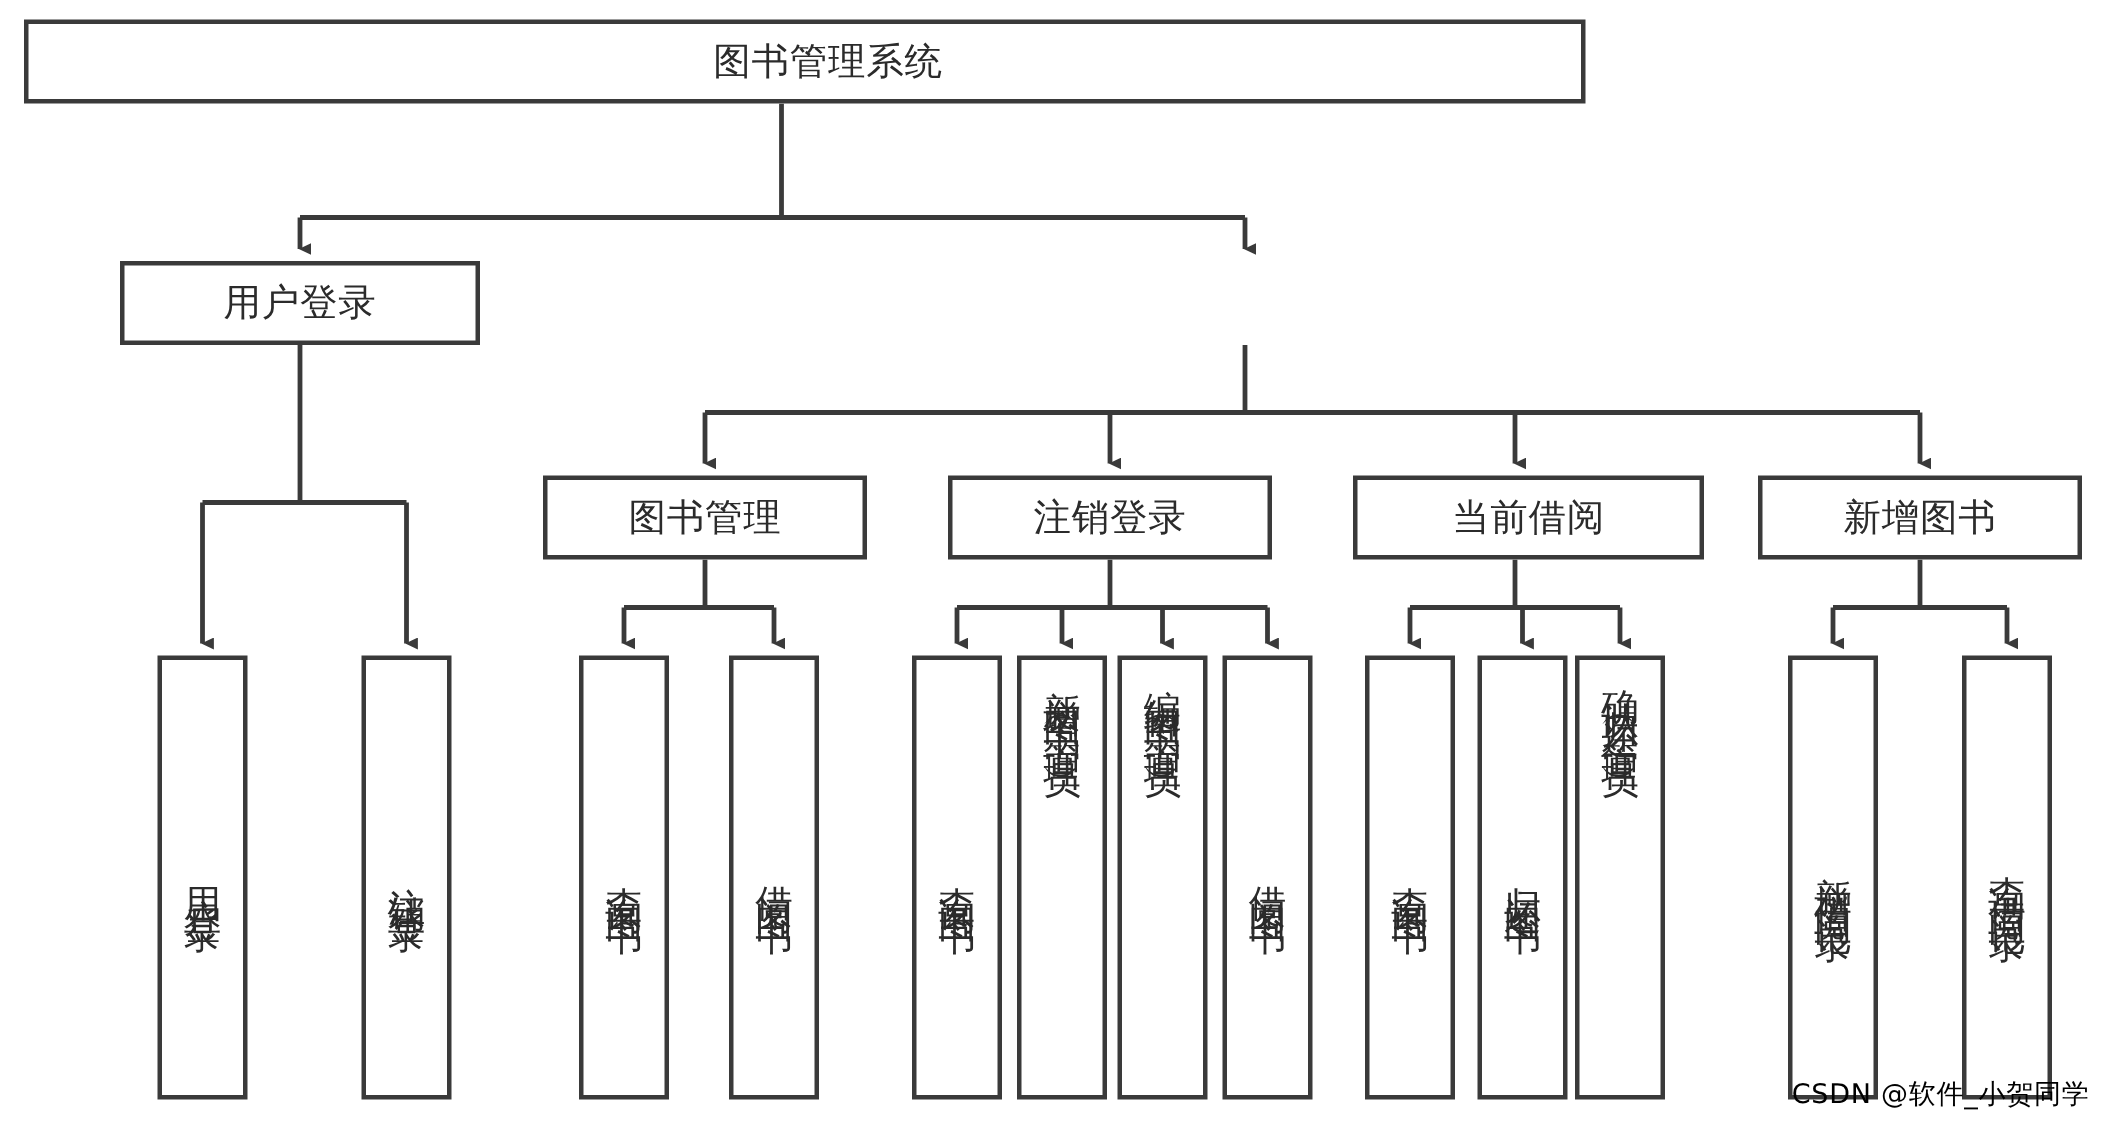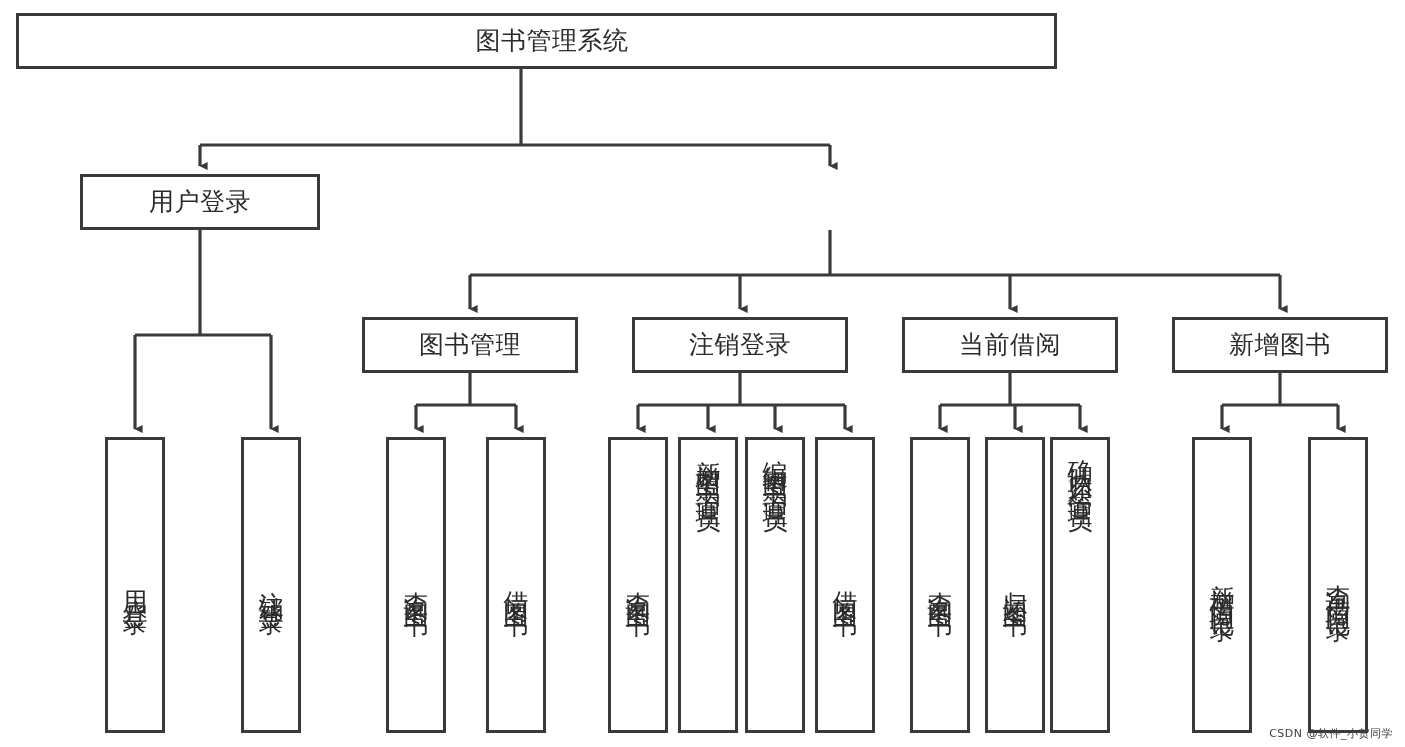--- a/index.html
+++ b/index.html
@@ -68,22 +68,22 @@
   .node.vertical.centered {
     align-items: center;
   }
   .node.vertical.topaligned {
     align-items: flex-start;
   }
   #watermark {
     position: absolute;
     right: 12px;
     bottom: 6px;
-    font-size: 11px;
-    color: #404040;
+    font-size: 18px;
+    color: #000000;
     letter-spacing: 0.5px;
     z-index: 3;
     white-space: nowrap;
   }
 </style>
 </head>
 <body>
 
 <div id="diagram-root">
 
@@ -144,21 +144,21 @@
   <div class="node horizontal" style="left:80px; top:174px; width:240px; height:56px;">
     <span class="node-label">用户登录</span>
   </div>
 
   <div class="node horizontal" style="left:362px; top:317px; width:216px; height:56px;">
     <span class="node-label">图书管理</span>
   </div>
   <div class="node horizontal" style="left:632px; top:317px; width:216px; height:56px;">
     <span class="node-label">注销登录</span>
   </div>
-  <div class="node horizontal" style="left:902px; top:317px; width:216px; height:56px;">
+  <div class="node horizontal" style="left:902px; top:317px; width:234px; height:56px;">
     <span class="node-label">当前借阅</span>
   </div>
   <div class="node horizontal" style="left:1172px; top:317px; width:216px; height:56px;">
     <span class="node-label">新增图书</span>
   </div>
 
   <div class="node vertical centered" style="left:105px; top:437px; width:60px; height:296px;">
     <span class="node-label">用户登录</span>
   </div>
   <div class="node vertical centered" style="left:241px; top:437px; width:60px; height:296px;">

